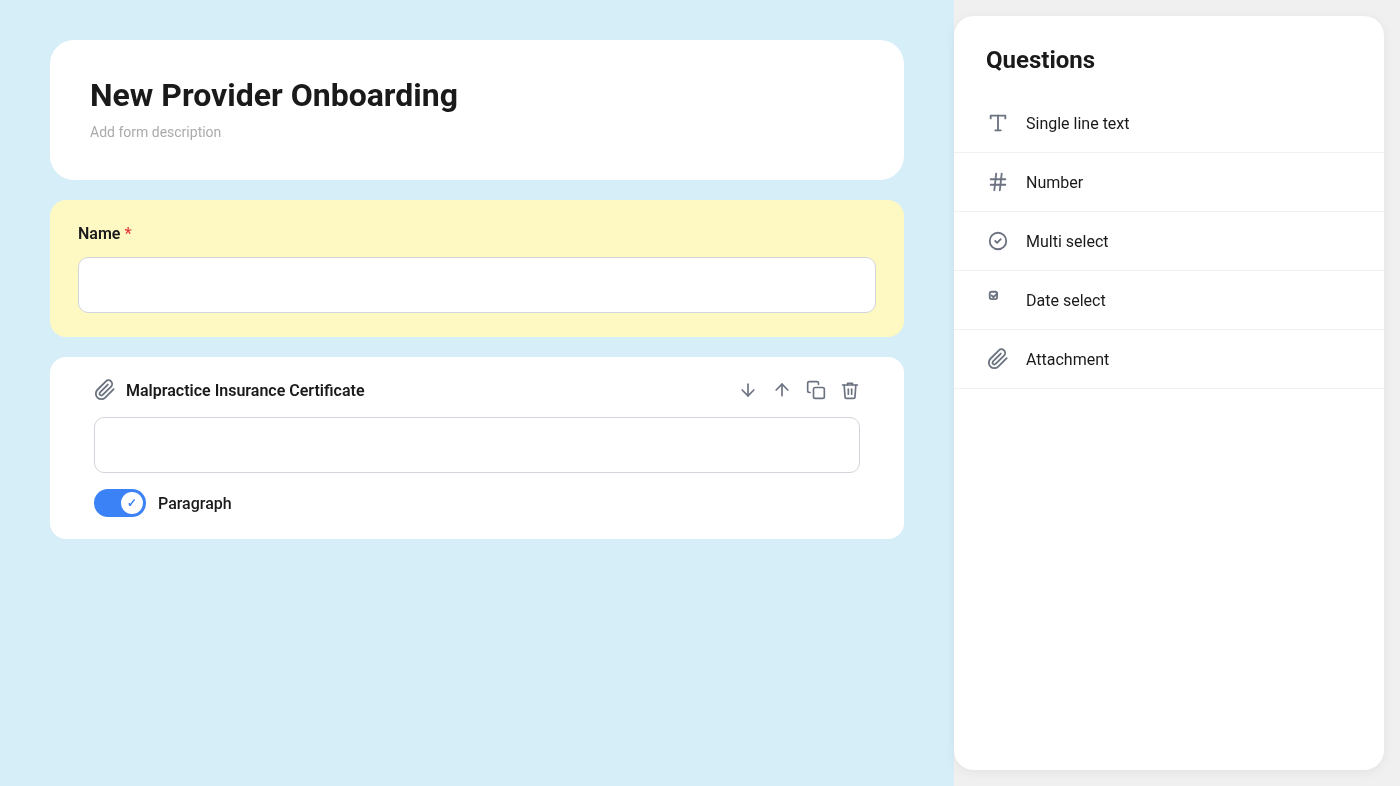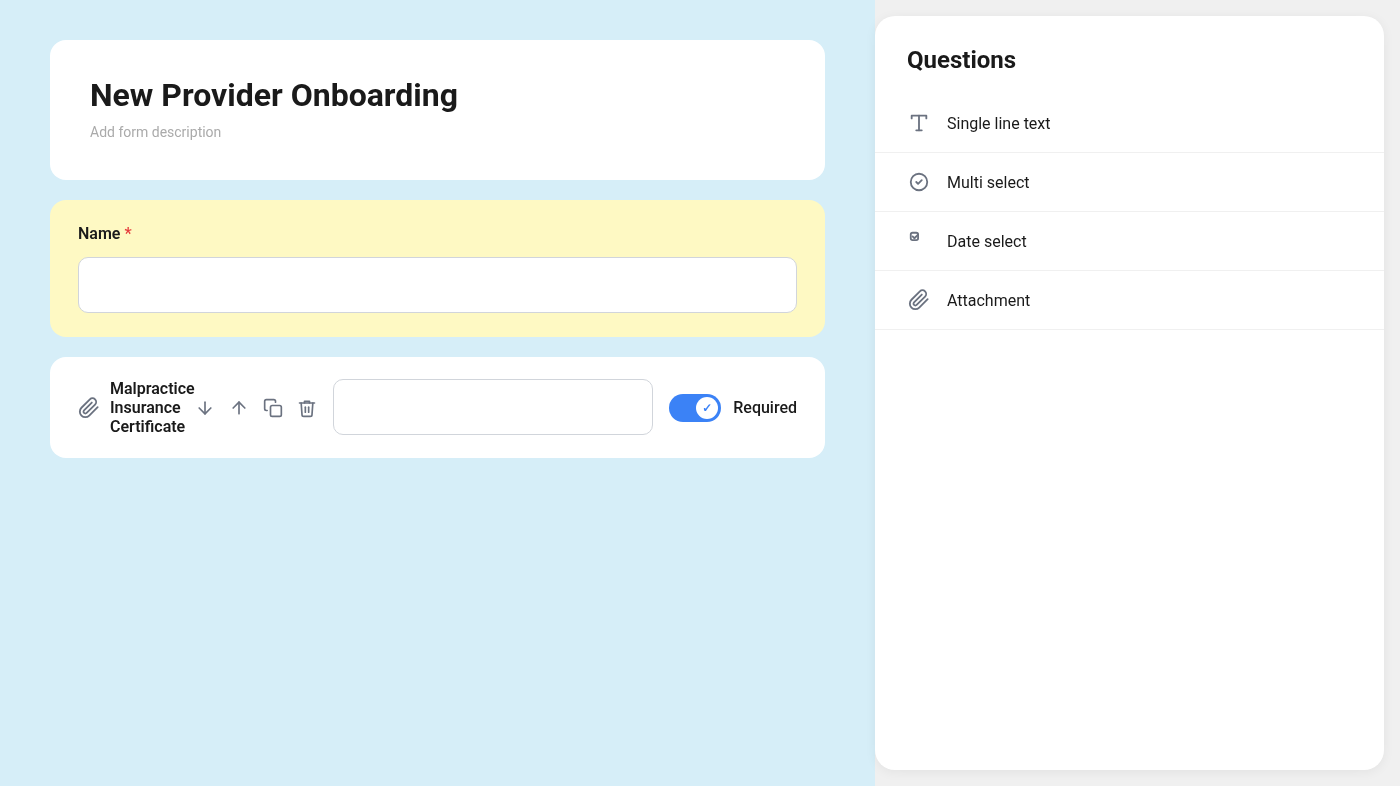--- a/index.html
+++ b/index.html
@@ -18,21 +18,21 @@
       background: #d6eef8;
       padding: 40px 50px;
       display: flex;
       flex-direction: column;
       gap: 20px;
     }
 
     
     .form-header-card {
       background: #fff;
-      border-radius: 16px;
+      border-radius: 24px;
       padding: 36px 40px 40px 40px;
     }
     .form-title {
       font-size: 32px;
       font-weight: 700;
       color: #1a1a1a;
       margin-bottom: 10px;
     }
     .form-description {
       font-size: 14px;
@@ -67,23 +67,23 @@
       outline: none;
       padding: 0 14px;
       font-size: 15px;
       color: #333;
     }
 
     
     .attachment-card {
       background: #fff;
       border-radius: 16px;
-      padding: 22px 28px;
-      display: flex;
-      flex-direction: row;
+      padding: 22px 44px;
+      display: flex;
+      flex-direction: column;
       gap: 16px;
     }
     .attachment-header {
       display: flex;
       align-items: center;
       justify-content: space-between;
     }
     .attachment-title-group {
       display: flex;
       align-items: center;
@@ -142,21 +142,21 @@
       font-weight: 700;
     }
     .required-label {
       font-size: 16px;
       font-weight: 500;
       color: #1a1a1a;
     }
 
     
     .right-panel {
-      width: 509px;
+      width: 430px;
       background: #fff;
       border-radius: 20px 20px 20px 20px;
       margin: 16px 16px 16px 0;
       padding: 30px 0 0 0;
       display: flex;
       flex-direction: column;
       overflow: hidden;
       box-shadow: 0 2px 12px rgba(0,0,0,0.06);
     }
     .questions-title {
@@ -258,21 +258,21 @@
     </div>
 
     <input class="field-input" type="text" style="">
 
     <div class="required-toggle-row">
       <div class="toggle">
         <div class="toggle-knob">
           <span class="toggle-check">✓</span>
         </div>
       </div>
-      <span class="required-label">Required</span>
+      <span class="required-label">Paragraph</span>
     </div>
   </div>
 
 </div>
 
 <div class="right-panel">
   <div class="questions-title">Questions</div>
   <div class="question-list">
 
     <div class="question-item">
@@ -280,20 +280,31 @@
         <svg width="22" height="22" viewBox="0 0 24 24" fill="none" stroke="#6b7280" stroke-width="2" stroke-linecap="round" stroke-linejoin="round">
           <polyline points="4 7 4 4 20 4 20 7"></polyline>
             <line x1="9" y1="20" x2="15" y2="20"></line>
             <line x1="12" y1="4" x2="12" y2="20"></line>
         </svg>
       </span>
       <span class="question-item-label">Single line text</span>
     </div>
 
 
+    <div class="question-item">
+      <span class="question-item-icon">
+        <svg width="22" height="22" viewBox="0 0 24 24" fill="none" stroke="#6b7280" stroke-width="2" stroke-linecap="round" stroke-linejoin="round">
+          <line x1="4" y1="9" x2="20" y2="9"></line>
+            <line x1="4" y1="15" x2="20" y2="15"></line>
+          <line x1="10" y1="3" x2="8" y2="21"></line>
+            <line x1="16" y1="3" x2="14" y2="21"></line>
+        </svg>
+      </span>
+      <span class="question-item-label">Number</span>
+    </div>
 
     <div class="question-item">
       <span class="question-item-icon">
         <svg width="22" height="22" viewBox="0 0 24 24" fill="none" stroke="#6b7280" stroke-width="2" stroke-linecap="round" stroke-linejoin="round">
           <circle cx="12" cy="12" r="9"></circle>
           <polyline points="9 12 11 14 15 10"></polyline>
         </svg>
       </span>
       <span class="question-item-label">Multi select</span>
     </div>

